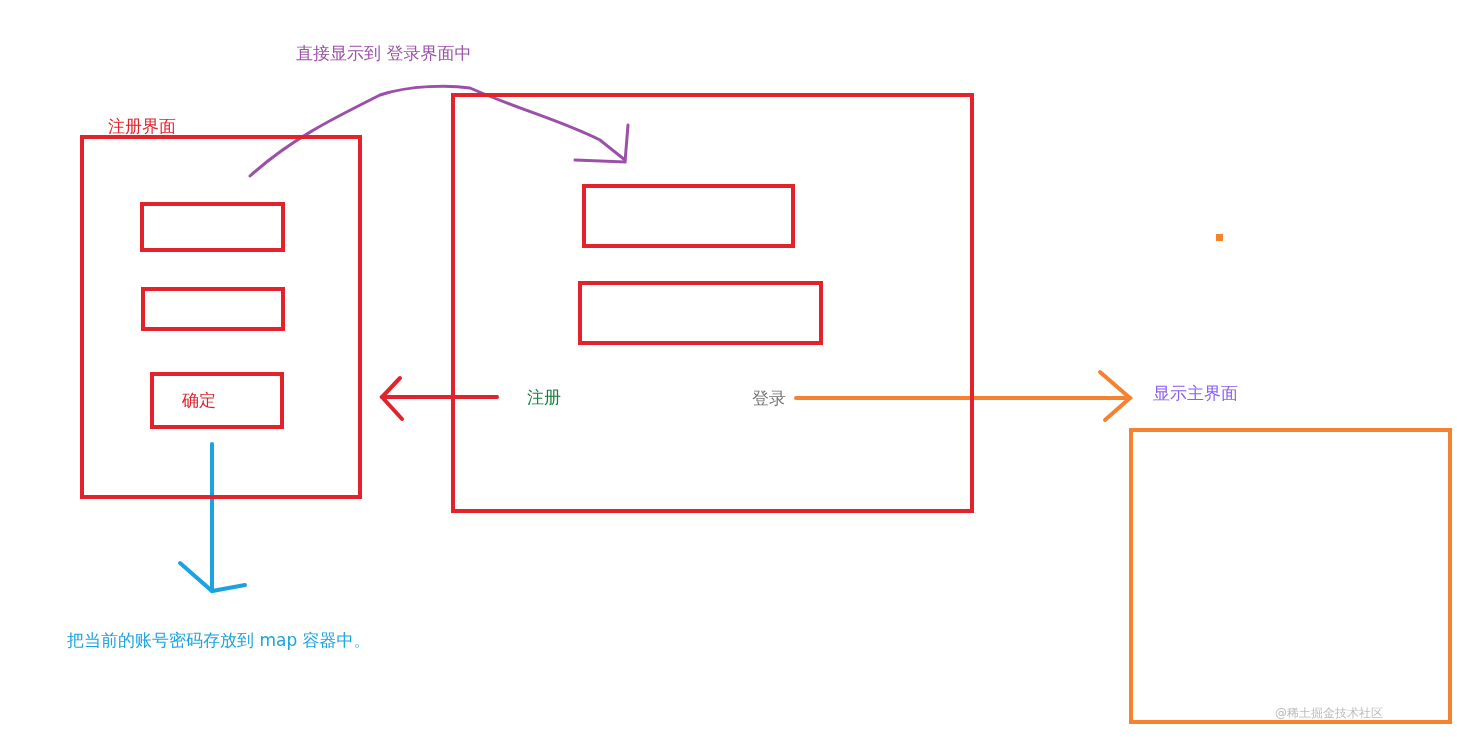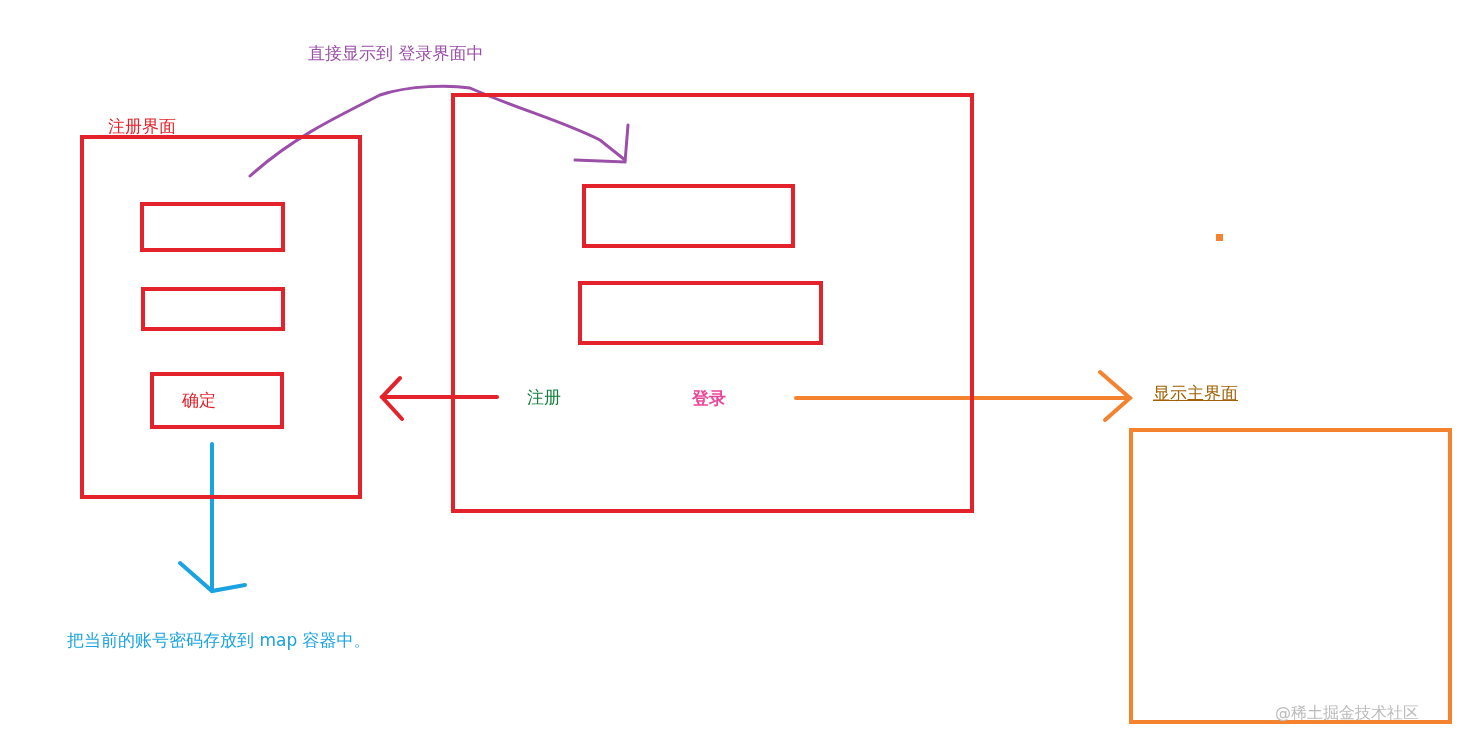--- a/index.html
+++ b/index.html
@@ -32,23 +32,23 @@
 </svg>
 
 <div class="lbl" style="left:108px;top:96px;color:#e3222b;margin-top:20px;">注册界面</div>
 <div class="box red" style="left:80px;top:135px;width:282px;height:364px;"></div>
 <div class="box red" style="left:140px;top:202px;width:145px;height:50px;"></div>
 <div class="box red" style="left:141px;top:287px;width:144px;height:44px;"></div>
 <div class="box red" style="left:150px;top:372px;width:134px;height:57px;"></div>
 <div class="lbl" style="left:182px;top:390px;color:#e3222b;text-align:right;">确定</div>
 <div class="lbl" style="left:67px;top:630px;color:#1aa3e0;text-align:center;">把当前的账号密码存放到 map 容器中。</div>
 
-<div class="lbl" style="left:308px;top:43px;color:#9b4fa8;">直接显示到 登录界面中</div>
+<div class="lbl" style="left:296px;top:43px;color:#9b4fa8;">直接显示到 登录界面中</div>
 <div class="box red" style="left:451px;top:93px;width:523px;height:420px;"></div>
 <div class="box red" style="left:582px;top:184px;width:213px;height:64px;"></div>
 <div class="box red" style="left:578px;top:281px;width:245px;height:64px;"></div>
 <div class="lbl" style="left:527px;top:387px;color:#15803d;">注册</div>
-<div class="lbl" style="left:692px;top:388px;color:#ec4899;font-weight:bold;">登录</div>
+<div class="lbl" style="left:752px;top:388px;color:#737373;">登录</div>
 
-<div class="lbl" style="left:1153px;top:383px;color:#a16207;text-decoration:underline;">显示主界面</div>
+<div class="lbl" style="left:1153px;top:383px;color:#8b5cf6;">显示主界面</div>
 <div class="box orange" style="left:1129px;top:428px;width:323px;height:296px;"></div>
 
-<div class="lbl" style="left:1275px;top:703px;color:#bbbbbb;font-size:16px;">@稀土掘金技术社区</div>
+<div class="lbl" style="left:1275px;top:703px;color:#bbbbbb;font-size:12px;">@稀土掘金技术社区</div>
 
 </body></html>

